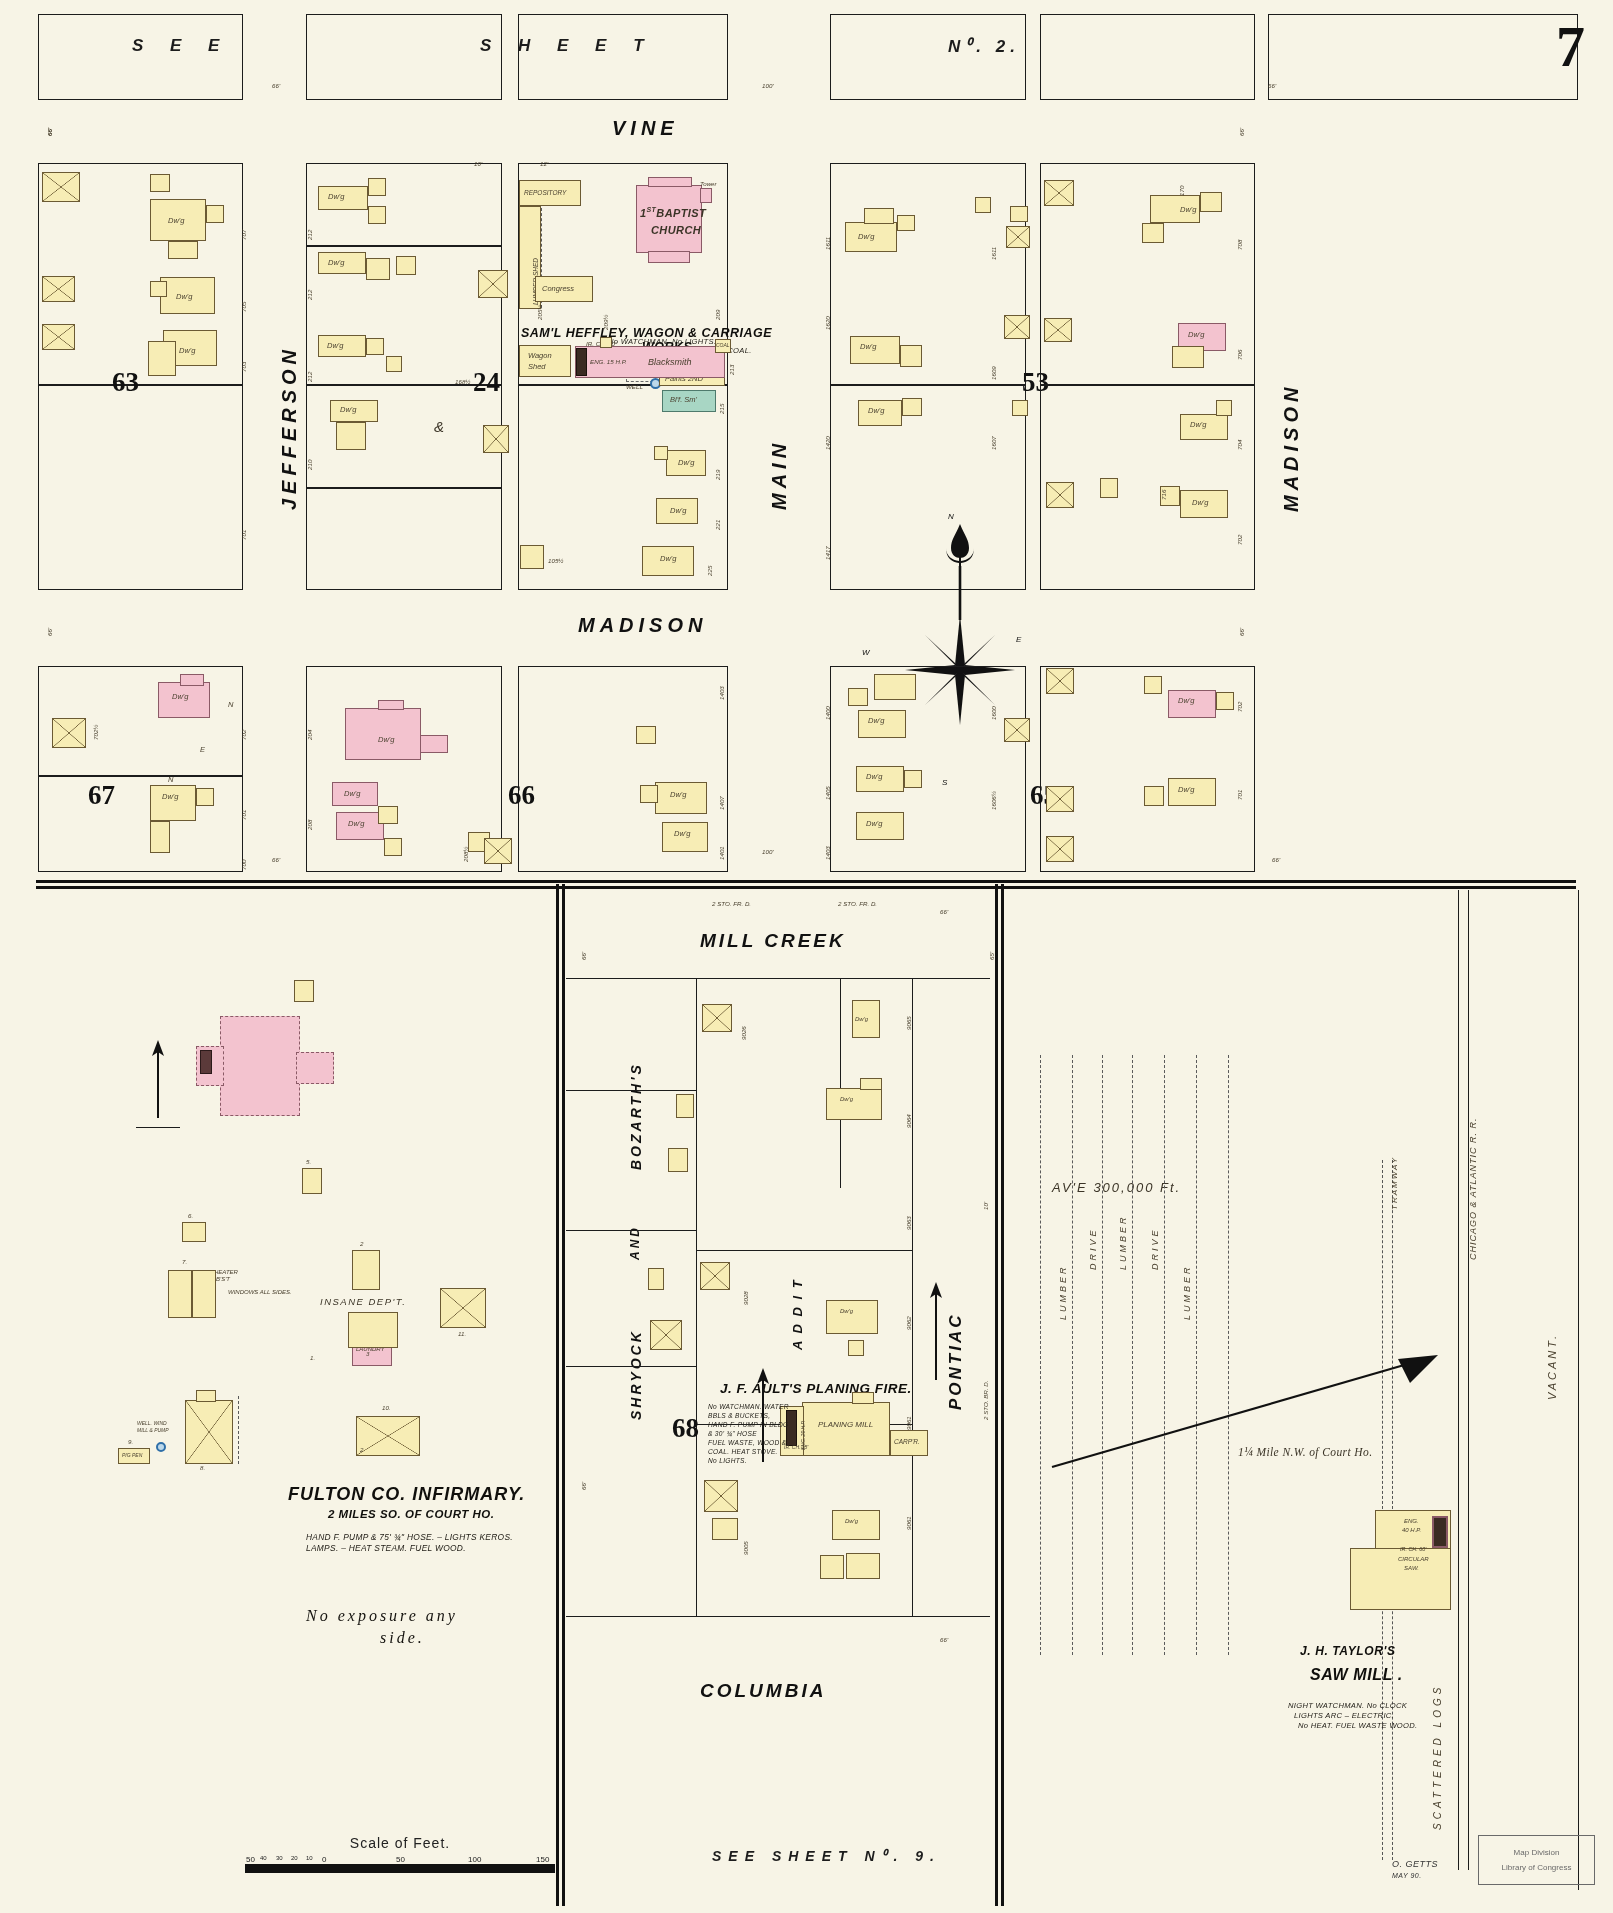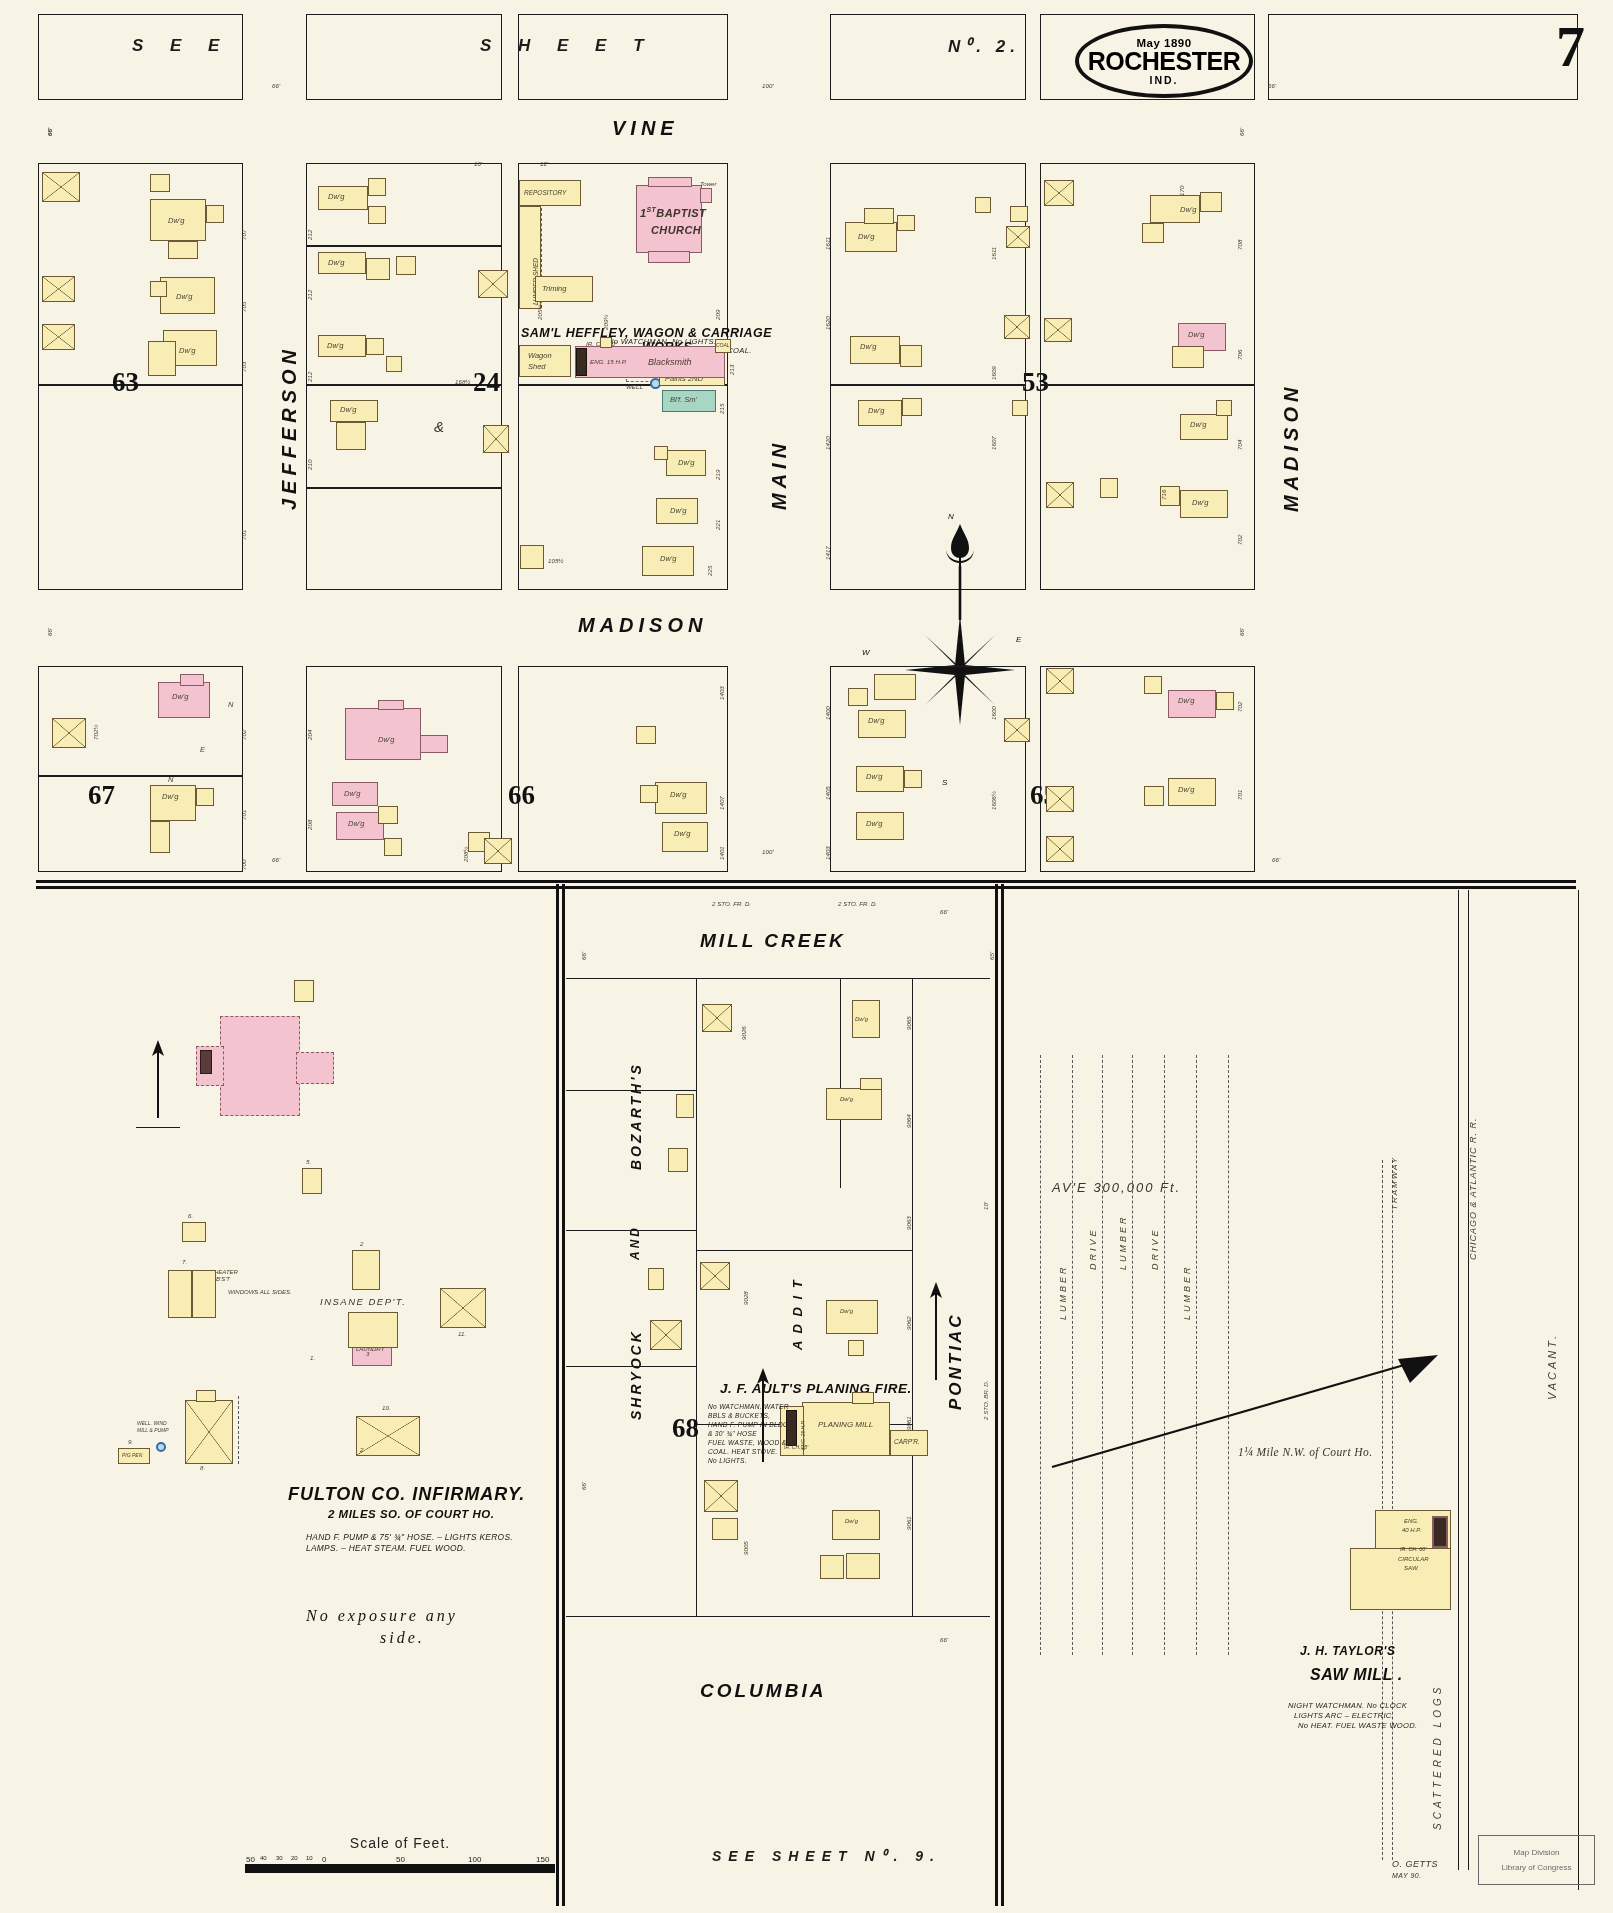--- a/index.html
+++ b/index.html
@@ -78,25 +78,20 @@
   <div class="lot abs" style="left:1268px;top:14px;width:310px;height:86px;"></div>
 
   <div class="t hdr" style="left:132px;top:36px;">S E E</div>
   <div class="t hdr" style="left:480px;top:36px;">S H E E T</div>
   <div class="t hdr" style="left:948px;top:34px;letter-spacing:5px;">N⁰. 2.</div>
 
   <div class="t tiny" style="left:272px;top:82px;">66'</div>
   <div class="t tiny" style="left:762px;top:82px;">100'</div>
   <div class="t tiny" style="left:1268px;top:82px;">66'</div>
 
-  <div id="cartouche">
-    <div id="cart-date">May 1890</div>
-    <div id="cart-city">ROCHESTER</div>
-    <div id="cart-state">IND.</div>
-  </div>
   <div id="sheetno">7</div>
 
   <div class="t street" style="left:612px;top:117px;">VINE</div>
 
   <div class="t tiny rot90" style="left:46px;top:136px;">66'</div>
   <div class="t tiny rot90" style="left:1238px;top:136px;">66'</div>
 
   <div class="lot" style="left:38px;top:163px;width:205px;height:222px;"></div>
   <div class="lot" style="left:38px;top:385px;width:205px;height:205px;"></div>
   <div class="t blocknum" style="left:112px;top:367px;">63</div>
@@ -157,21 +152,21 @@
   <div class="lot" style="left:518px;top:385px;width:210px;height:205px;"></div>
   <div class="t blocknum" style="left:473px;top:367px;">24</div>
 
   <div class="t tiny" style="left:540px;top:160px;">12'</div>
   <div class="bldg" style="left:519px;top:180px;width:62px;height:26px;"></div>
   <div class="t lbl-s" style="left:524px;top:189px;font-size:6.5px;">REPOSITORY</div>
   <div class="bldg" style="left:519px;top:206px;width:22px;height:103px;"></div>
   <div class="t lbl-s rot90" style="left:532px;top:305px;font-size:6.5px;">LUMBER SHED</div>
   <div class="vdash" style="left:541px;top:208px;height:100px;"></div>
   <div class="bldg" style="left:535px;top:276px;width:58px;height:26px;"></div>
-  <div class="t lbl-s" style="left:542px;top:284px;">Triming</div>
+  <div class="t lbl-s" style="left:542px;top:284px;">Congress</div>
 
   <div class="bldg pink" style="left:636px;top:185px;width:66px;height:68px;"></div>
   <div class="bldg pink" style="left:648px;top:177px;width:44px;height:10px;"></div>
   <div class="bldg pink" style="left:648px;top:251px;width:42px;height:12px;"></div>
   <div class="bldg pink" style="left:700px;top:188px;width:12px;height:15px;"></div>
   <div class="t tiny" style="left:700px;top:180px;">Tower</div>
   <div class="t lbl" style="left:640px;top:206px;font-size:11px;font-weight:700;">1<span style="font-size:7px;vertical-align:super">ST</span>BAPTIST</div>
   <div class="t lbl" style="left:651px;top:224px;font-size:11px;font-weight:700;">CHURCH</div>
 
   <div class="t note" style="left:608px;top:336px;font-size:7.6px;">No WATCHMAN.  No LIGHTS.</div>

